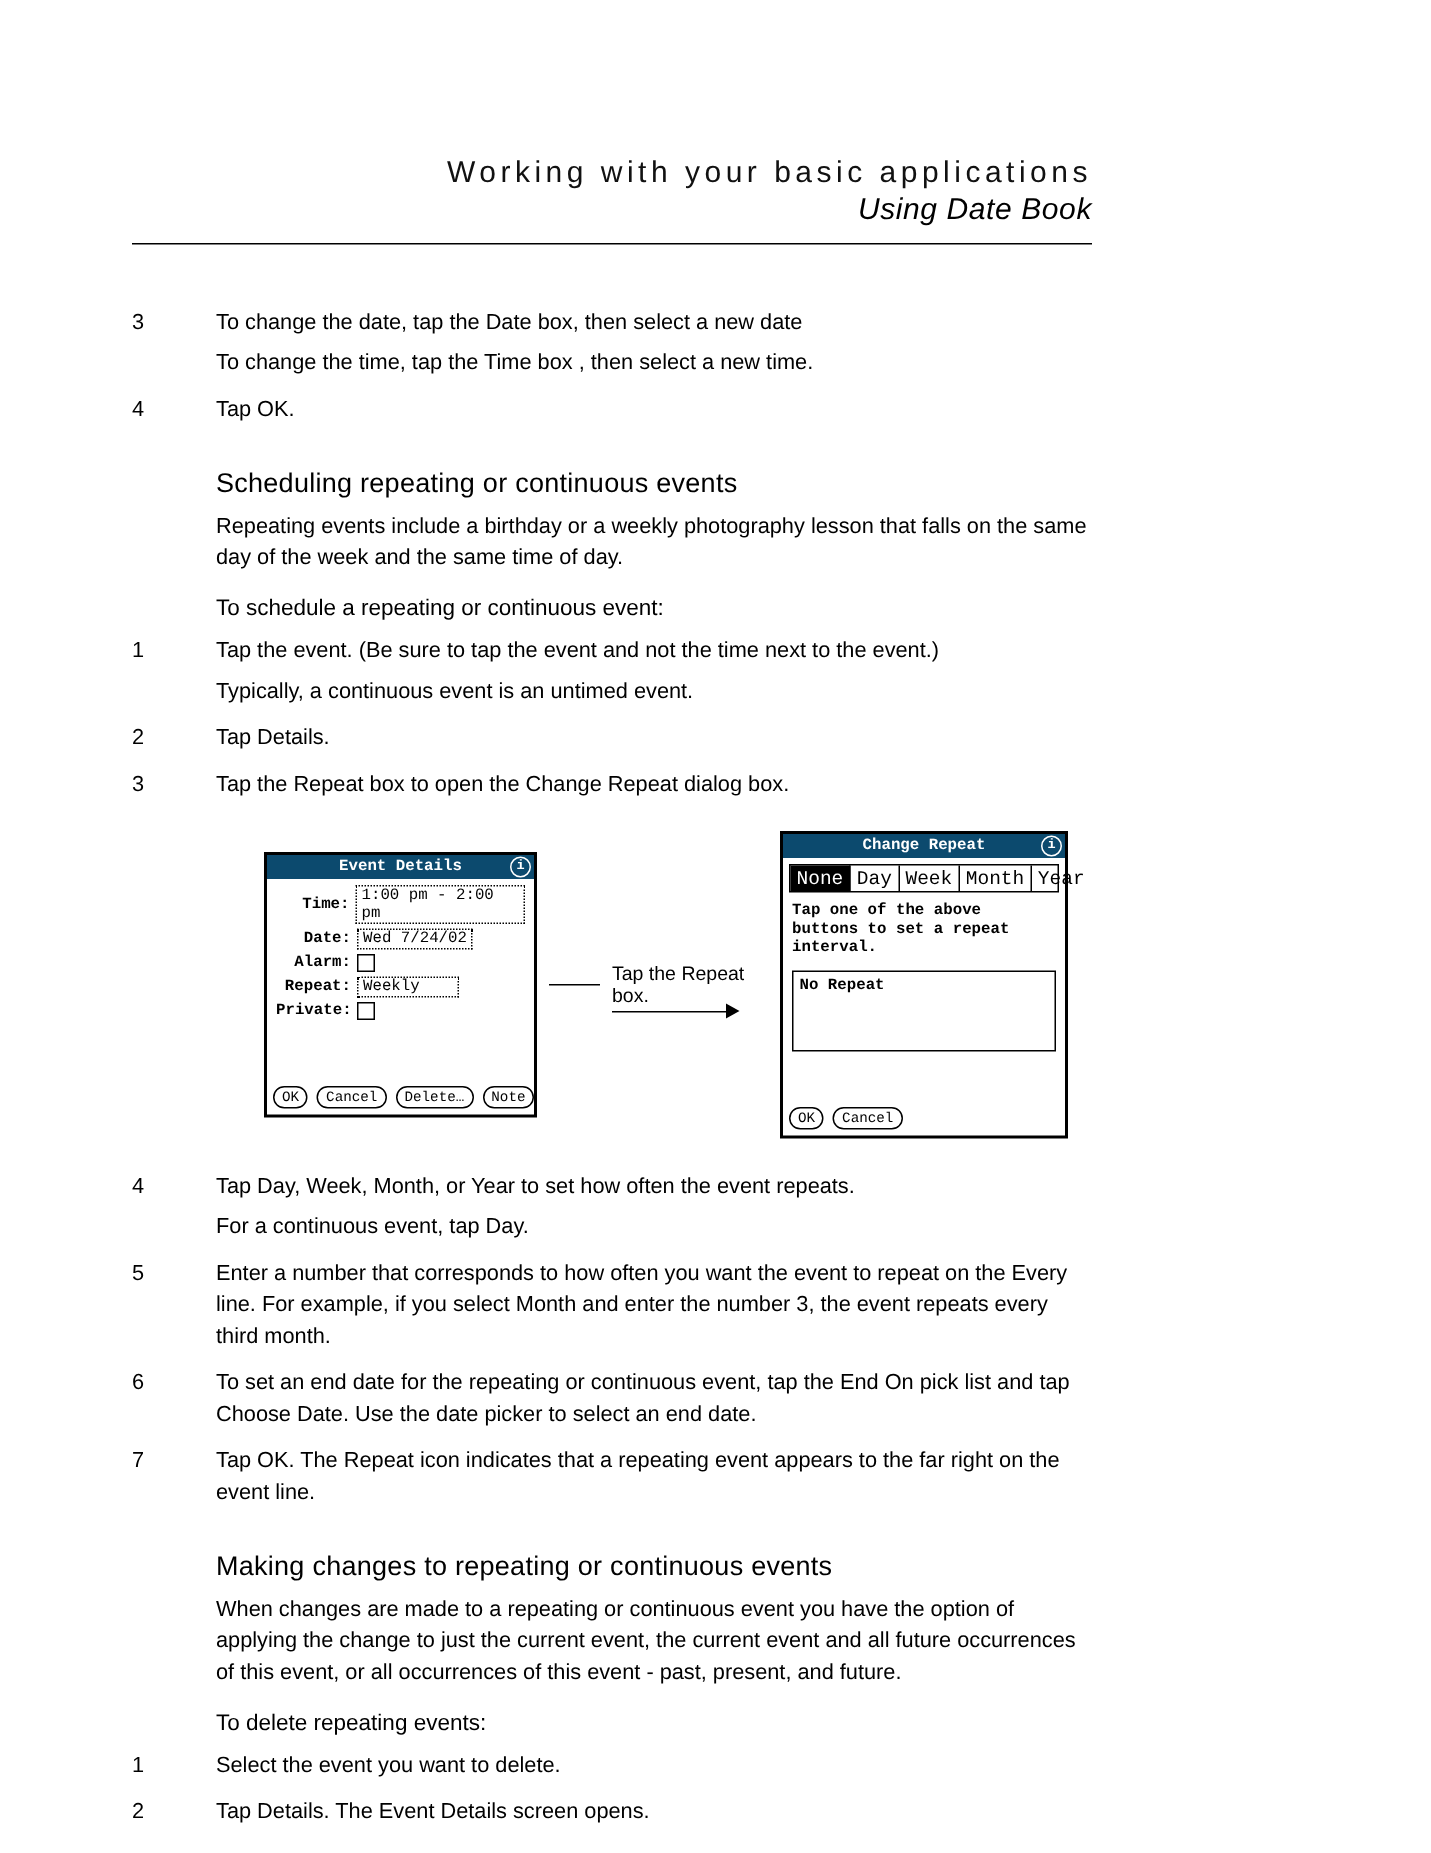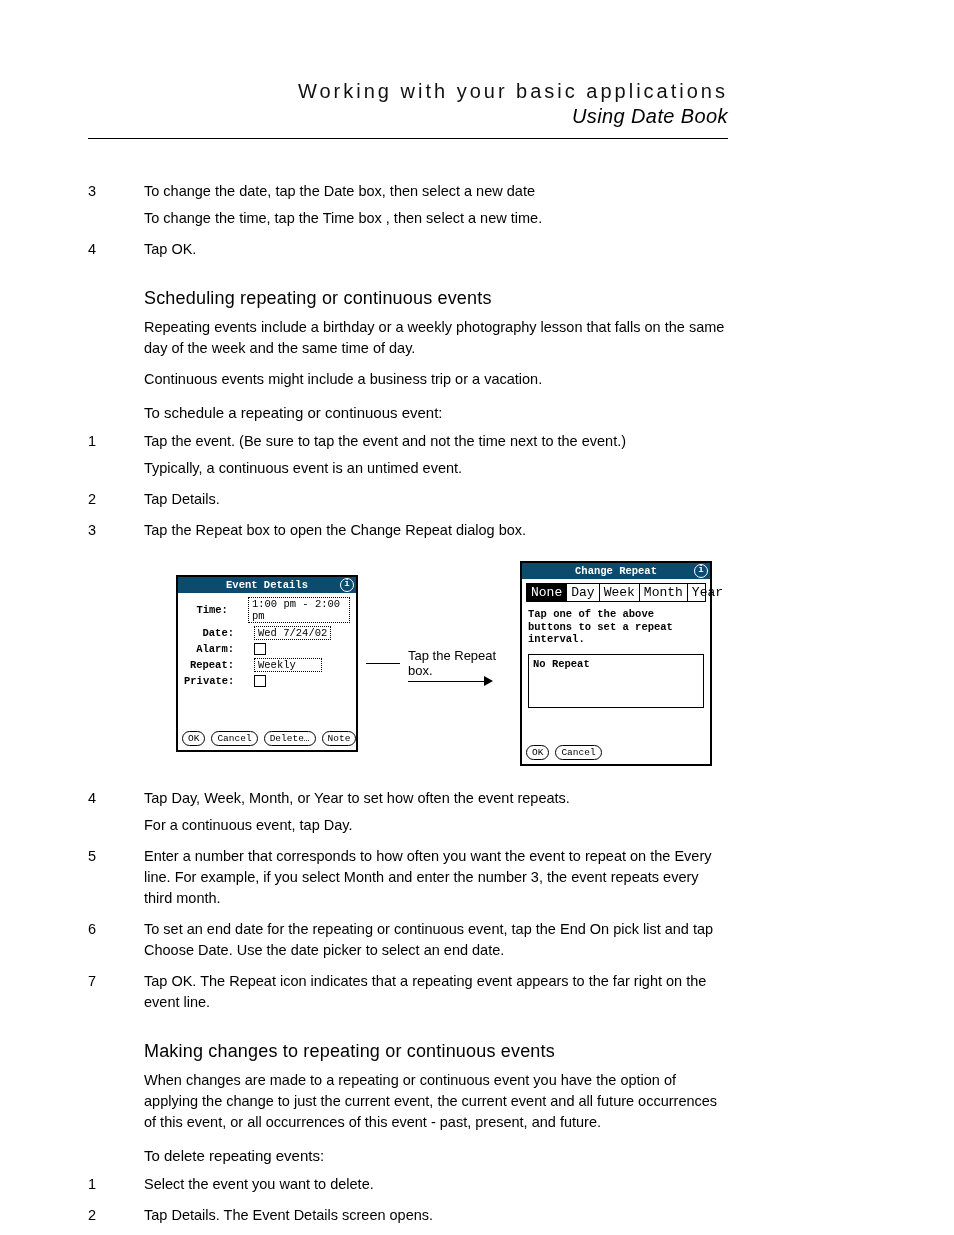--- a/index.html
+++ b/index.html
@@ -7,21 +7,21 @@
     padding: 0;
     background: #fff;
     color: #000;
     font-family: "Segoe UI", "Helvetica Neue", Arial, sans-serif;
   }
   .page {
     width: 816px;
     height: 1235px;
     position: relative;
     box-sizing: border-box;
-    padding: 80px 88px 40px 88px;
+    padding: 104px 88px 40px 88px;
   }
   .header {
     text-align: right;
     letter-spacing: 0.08em;
   }
   .chapter-title {
     font-size: 20px;
     font-weight: 400;
     letter-spacing: 0.15em;
     color: #111;
@@ -113,21 +113,21 @@
     text-align: center;
     font-weight: bold;
   }
   .panel-body {
     padding: 4px 6px;
   }
   .kv-row {
     display: flex;
     align-items: center;
     margin-bottom: 3px;
-    gap: 20px;
+    gap: 4px;
   }
   .kv-label {
     width: 50px;
     text-align: right;
     font-weight: bold;
   }
   .dotted-box {
     border: 1px dotted #000;
     padding: 0 3px;
     min-width: 60px;
@@ -252,21 +252,20 @@
     </div>
     <div class="step">
       <span class="step-num">4</span>
       <div class="step-body">
         <p>Tap OK.</p>
       </div>
     </div>
 
     <h2 class="subheading" style="padding-left:16px">Scheduling repeating or continuous events</h2>
     <p class="subpara">Repeating events include a birthday or a weekly photography lesson that falls on the same day of the week and the same time of day.</p>
-    <p class="subpara">Continuous events might include a business trip or a vacation.</p>
 
     <div class="procedure-title">To schedule a repeating or continuous event:</div>
 
     <div class="step">
       <span class="step-num">1</span>
       <div class="step-body">
         <p>Tap the event. (Be sure to tap the event and not the time next to the event.)</p>
         <p>Typically, a continuous event is an untimed event.</p>
       </div>
     </div>

